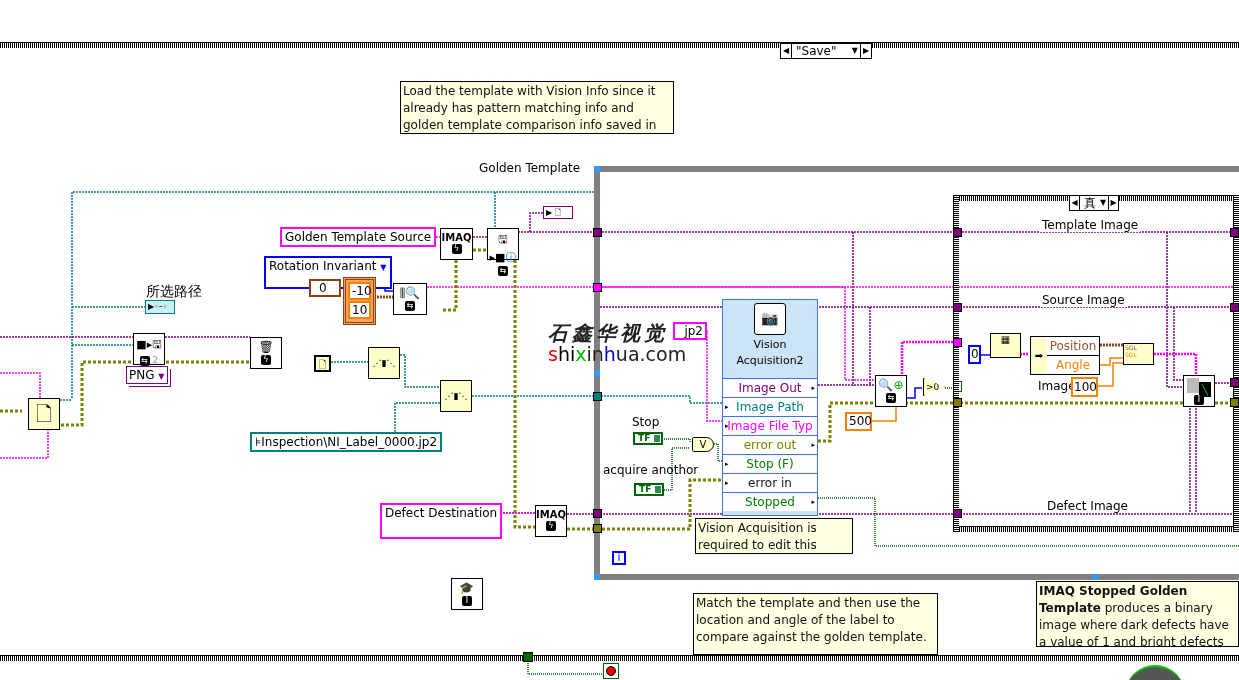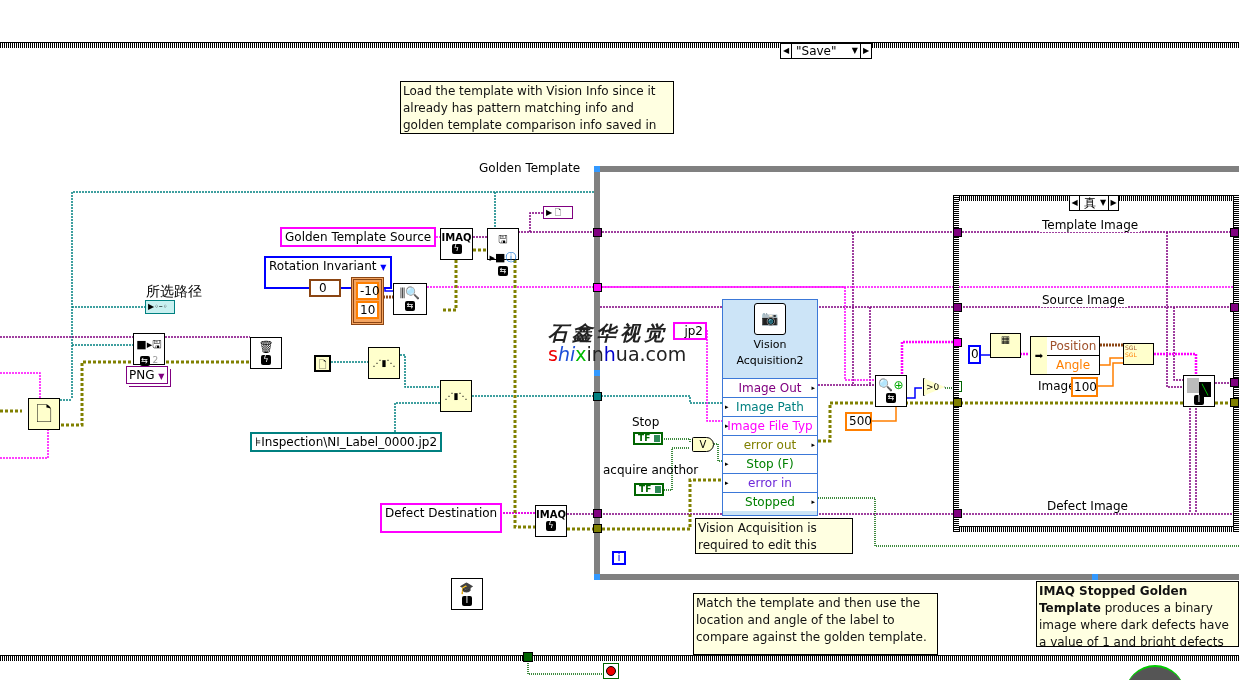--- a/index.html
+++ b/index.html
@@ -175,21 +175,21 @@
 </div>
 <div class="abs" style="left:543px;top:206px;width:30px;height:13px;border:1px solid #800080;box-sizing:border-box;background:#fff;font-size:8px;line-height:11px;padding-left:2px;">
   <span>▶ 🗋</span>
 </div>
 
 <div class="ctrl" style="left:264px;top:256px;border:2px solid #0000ff;height:33px;line-height:16px;">
   <span>Rotation Invariant</span>
   <span style="font-size:8px;color:#0000ff;"> ▼</span>
 </div>
 <div class="abs" style="left:309px;top:279px;width:32px;height:18px;border:2px solid #8b4513;box-sizing:border-box;background:#fff;font-size:12px;line-height:14px;padding-left:8px;">0</div>
-<div class="abs" style="left:343px;top:277px;width:33px;height:48px;border:3px double #8b4513;box-sizing:border-box;background:#f4a460;padding:2px;margin-left:8px;">
+<div class="abs" style="left:343px;top:277px;width:33px;height:48px;border:3px double #8b4513;box-sizing:border-box;background:#f4a460;padding:2px;">
   <div style="background:#fff;border:2px solid #ff7f00;font-size:12px;line-height:14px;height:18px;box-sizing:border-box;padding-left:2px;">-10</div>
   <div style="background:#fff;border:2px solid #ff7f00;font-size:12px;line-height:14px;height:18px;box-sizing:border-box;padding-left:2px;margin-top:1px;">10</div>
 </div>
 <div class="vi" style="left:393px;top:283px;width:34px;height:32px;">
   <div style="font-size:12px;margin-top:2px;">⫼🔍</div>
   <span class="badge">⇆</span>
 </div>
 
 <div class="vi yellow" style="left:314px;top:355px;width:17px;height:17px;font-size:10px;line-height:15px;border-width:2px;">
   <span>🗋</span>
@@ -197,35 +197,35 @@
 <div class="vi yellow" style="left:368px;top:347px;width:32px;height:32px;font-size:9px;line-height:30px;">
   <span>⋰▮⋱</span>
 </div>
 <div class="vi yellow" style="left:440px;top:380px;width:32px;height:32px;font-size:9px;line-height:30px;">
   <span>⋰▮⋱</span>
 </div>
 <div class="abs" style="left:250px;top:432px;height:20px;border:2px solid #008080;box-sizing:border-box;background:#fff;font-size:12px;line-height:16px;padding:0 3px;white-space:nowrap;">
   <span>⊧</span><span>Inspection\NI_Label_0000.jp2</span>
 </div>
 
-<div class="ctrl" style="left:380px;top:503px;border:2px solid #ff00ff;height:30px;">Defect Destination</div>
+<div class="ctrl" style="left:380px;top:503px;border:2px solid #ff00ff;height:36px;">Defect Destination</div>
 <div class="vi" style="left:535px;top:505px;width:32px;height:32px;">
   <div style="font-weight:bold;font-size:10px;margin-top:3px;">IMAQ</div>
   <span class="badge">ϟ</span>
 </div>
 
 <div class="vi" style="left:451px;top:578px;width:32px;height:32px;">
   <div style="font-size:12px;margin-top:2px;">🎓</div>
   <span class="badge">I</span>
 </div>
 
 <div class="abs" style="left:548px;top:322px;">
   <div style="font-family:'DejaVu Serif',serif;font-size:20px;font-style:italic;font-weight:bold;color:#222;letter-spacing:4px;line-height:22px;">石鑫华视觉</div>
   <div style="font-size:19px;line-height:20px;">
-    <span style="color:#e00;">s</span><span style="color:#1d4ed8;font-style:italic;">hi</span><span style="color:#0b0;">x</span><span style="color:#222;">in</span><span style="color:#00c;">h</span><span style="color:#222;">ua.com</span>
+    <span style="color:#e00;">s</span><span style="color:#000000;">hi</span><span style="color:#0b0;">x</span><span style="color:#222;">in</span><span style="color:#00c;">h</span><span style="color:#222;">ua.com</span>
   </div>
 </div>
 <div class="abs" style="left:673px;top:322px;width:34px;height:18px;border:2px solid #ff00ff;box-sizing:border-box;background:#fff;font-size:12px;line-height:14px;text-align:right;padding-right:2px;">jp2</div>
 
 <div class="label" style="left:632px;top:415px;">Stop</div>
 <div class="bool" style="left:633px;top:432px;"><span>TF</span></div>
 <div class="label" style="left:603px;top:463px;">acquire anothor</div>
 <div class="bool" style="left:634px;top:483px;"><span>TF</span></div>
 <div class="abs" style="left:692px;top:437px;width:22px;height:15px;background:#ffffcc;border:1px solid #000;border-radius:2px 9px 9px 2px;box-sizing:border-box;font-size:10px;line-height:13px;text-align:center;">V</div>
 
@@ -233,21 +233,21 @@
   <div style="height:75px;text-align:center;">
     <div style="width:30px;height:30px;margin:3px auto 2px;border:1px solid #000;background:#fff;border-radius:3px;font-size:14px;line-height:28px;">📷</div>
     <div style="font-size:11px;line-height:16px;padding:0 6px;">Vision Acquisition2</div>
   </div>
   <div id="va-rows">
       <div class="row"><span style="color: rgb(128, 0, 128);">Image Out</span><span class="a">▸</span></div>
       <div class="row"><span style="color: rgb(0, 128, 128);">Image Path</span><span class="al">▸</span></div>
       <div class="row"><span style="color: rgb(255, 0, 255);">Image File Typ</span><span class="al">▸</span></div>
       <div class="row"><span style="color: rgb(128, 128, 0);">error out</span><span class="a">▸</span></div>
       <div class="row"><span style="color: rgb(0, 128, 0);">Stop (F)</span><span class="al">▸</span></div>
-      <div class="row"><span style="color: #6d28d9;">error in</span><span class="al">▸</span></div>
+      <div class="row"><span style="color: #0f172a;">error in</span><span class="al">▸</span></div>
       <div class="row"><span style="color: rgb(0, 128, 0);">Stopped</span><span class="a">▸</span></div>
     </div>
 </div>
 <div class="note" style="left:695px;top:518px;width:158px;height:36px;">Vision Acquisition is required to edit this</div>
 
 <div class="vi" style="left:875px;top:375px;width:32px;height:32px;">
   <div style="font-size:12px;margin-top:2px;">🔍<span style="color:#0a0;">⊕</span></div>
   <span class="badge">⇆</span>
 </div>
 <div class="abs" style="left:845px;top:412px;width:27px;height:19px;border:2px solid #ff7f00;box-sizing:border-box;background:#fff;font-size:12px;line-height:15px;padding-left:2px;">500</div>

